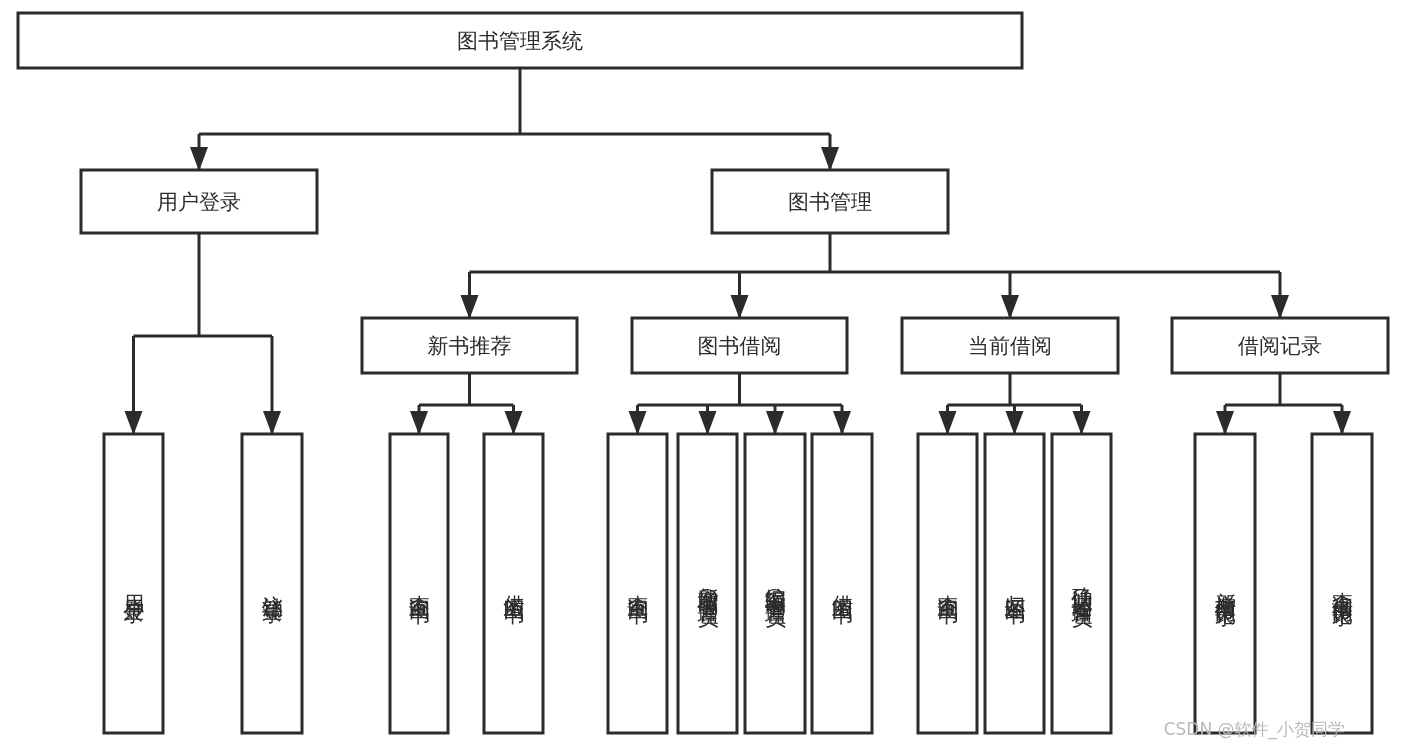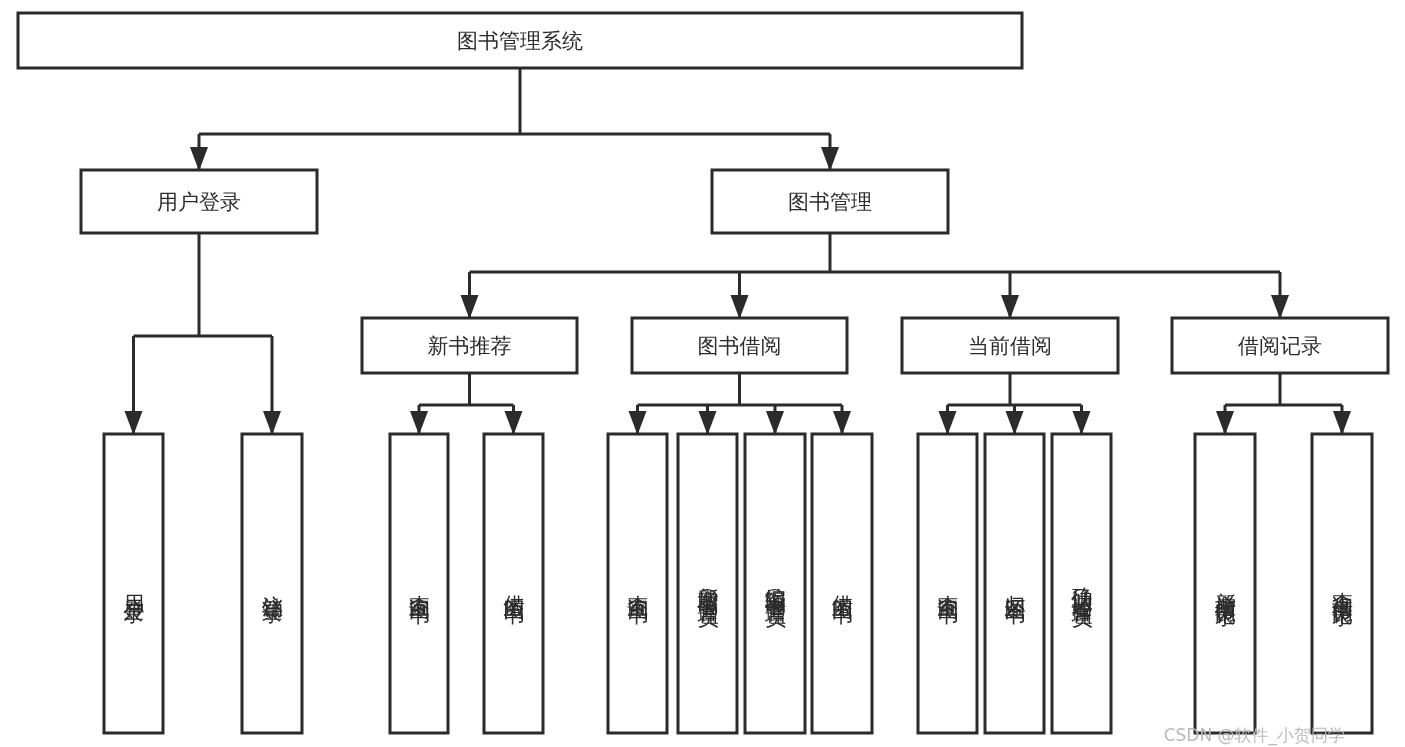--- a/index.html
+++ b/index.html
@@ -61,21 +61,21 @@
     display: flex;
     align-items: center;
     justify-content: center;
     white-space: nowrap;
     pointer-events: none;
     user-select: none;
   }
   .watermark {
     position: absolute;
     right: 10px;
-    bottom: 0;
+    bottom: 6px;
     font-family: "DejaVu Sans", "Liberation Sans", sans-serif;
     font-size: 17px;
     color: #b9b9b9;
     white-space: nowrap;
     user-select: none;
   }
 </style>
 </head>
 <body>
 

